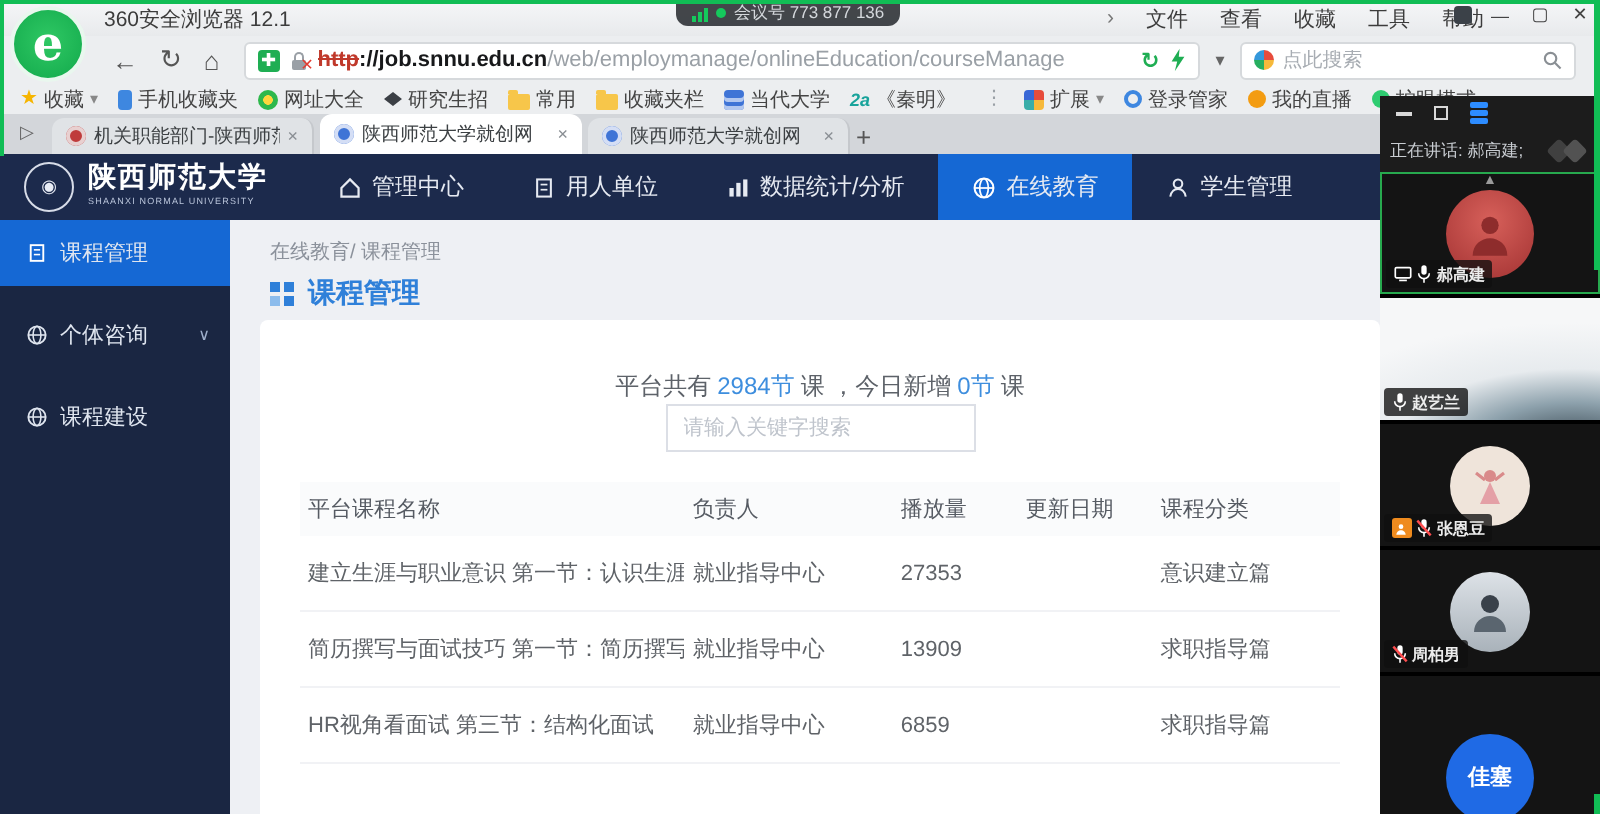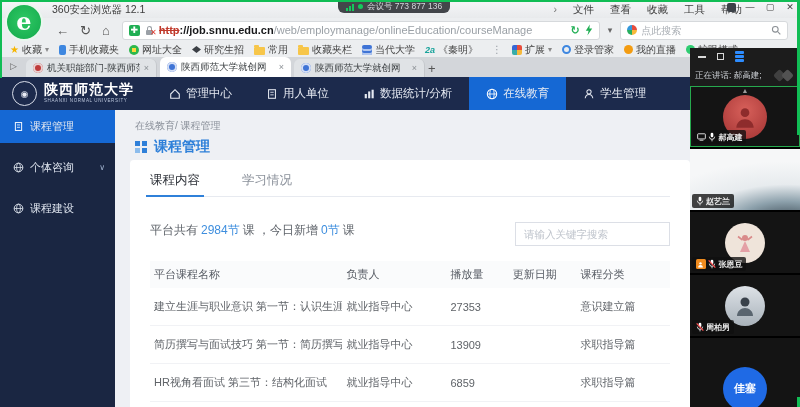--- a/index.html
+++ b/index.html
@@ -123,21 +123,21 @@
   .crumb { position:absolute; left:20px; top:9px; font-size:10px; color:#8b919b; }
   .ptitle { position:absolute; left:20px; top:28px; display:flex; align-items:center; gap:7px; }
   .grid-ic { width:12px; height:12px; display:grid; grid-template-columns:5px 5px; grid-template-rows:5px 5px; gap:2px;}
   .grid-ic i { background:#2f80d9; } .grid-ic i:nth-child(3){ background:#8cbcec; }
   .ptitle b { color:#2f80d9; font-size:14px; }
   .card { position:absolute; left:15px; top:50px; right:0; bottom:0; background:#fff; border-radius:4px 4px 0 0; padding:0 20px;}
   .card-tabs { height:37px; border-bottom:1px solid #e7eaf0; display:flex; gap:42px; }
   .ctab { position:relative; font-size:12.5px; color:#8b919b; padding-top:12px; }
   .ctab.active { color:#2d3138; }
   .ctab.active::after { content:""; position:absolute; left:-4px; right:-4px; bottom:-1px; height:2.5px; background:#2f80d9;}
-  .stats-row { margin-top:25px; display:flex; justify-content:space-between; }
+  .stats-row { margin-top:25px; display:flex; align-items:center; justify-content:space-between;flex-direction:column; }
   .stats { font-size:12px; color:#5d6269; }
   .stats b { color:#3e8ede; font-weight:normal; margin:0 3px;}
   .site-search { width:155px; height:24px; border:1px solid #dcdfe6; border-radius:0; padding:0 8px; font-size:10.5px; color:#333; outline:none;}
   .site-search::placeholder { color:#bfc4cc; }
   .table { margin-top:15px; }
   .trow { display:grid; grid-template-columns:37% 20% 12% 13% 18%; align-items:center; height:38px;
     border-bottom:1px solid #f1f2f5; font-size:11px; color:#5f6368; }
   .trow.thead { height:27px; background:#fafbfc; color:#565b63; border-bottom:none;font-family:Liberation Serif, serif; }
   .trow > div { padding-left:4px; white-space:nowrap; overflow:hidden; }
 
@@ -397,24 +397,20 @@
     <div class="ptitle">
       <span class="grid-ic">
           <i></i>
           <i></i>
           <i></i>
           <i></i>
         </span>
       <b>课程管理</b>
     </div>
     <div class="card">
-      <div class="card-tabs">
-        <span class="ctab active">课程内容</span>
-        <span class="ctab">学习情况</span>
-      </div>
       <div class="stats-row">
         <div class="stats"><span>平台共有</span><b>2984节</b><span>课 ，今日新增</span><b>0节</b><span>课</span></div>
         <input class="site-search" placeholder="请输入关键字搜索" style="">
       </div>
       <div class="table">
         <div class="trow thead">
           <div>平台课程名称</div>
           <div>负责人</div>
           <div>播放量</div>
           <div>更新日期</div>

